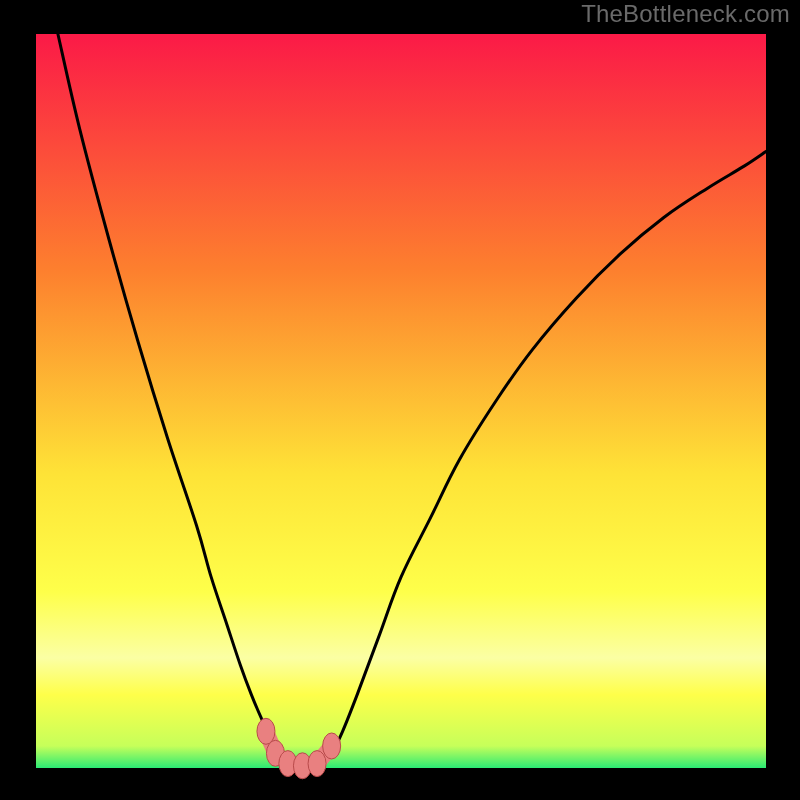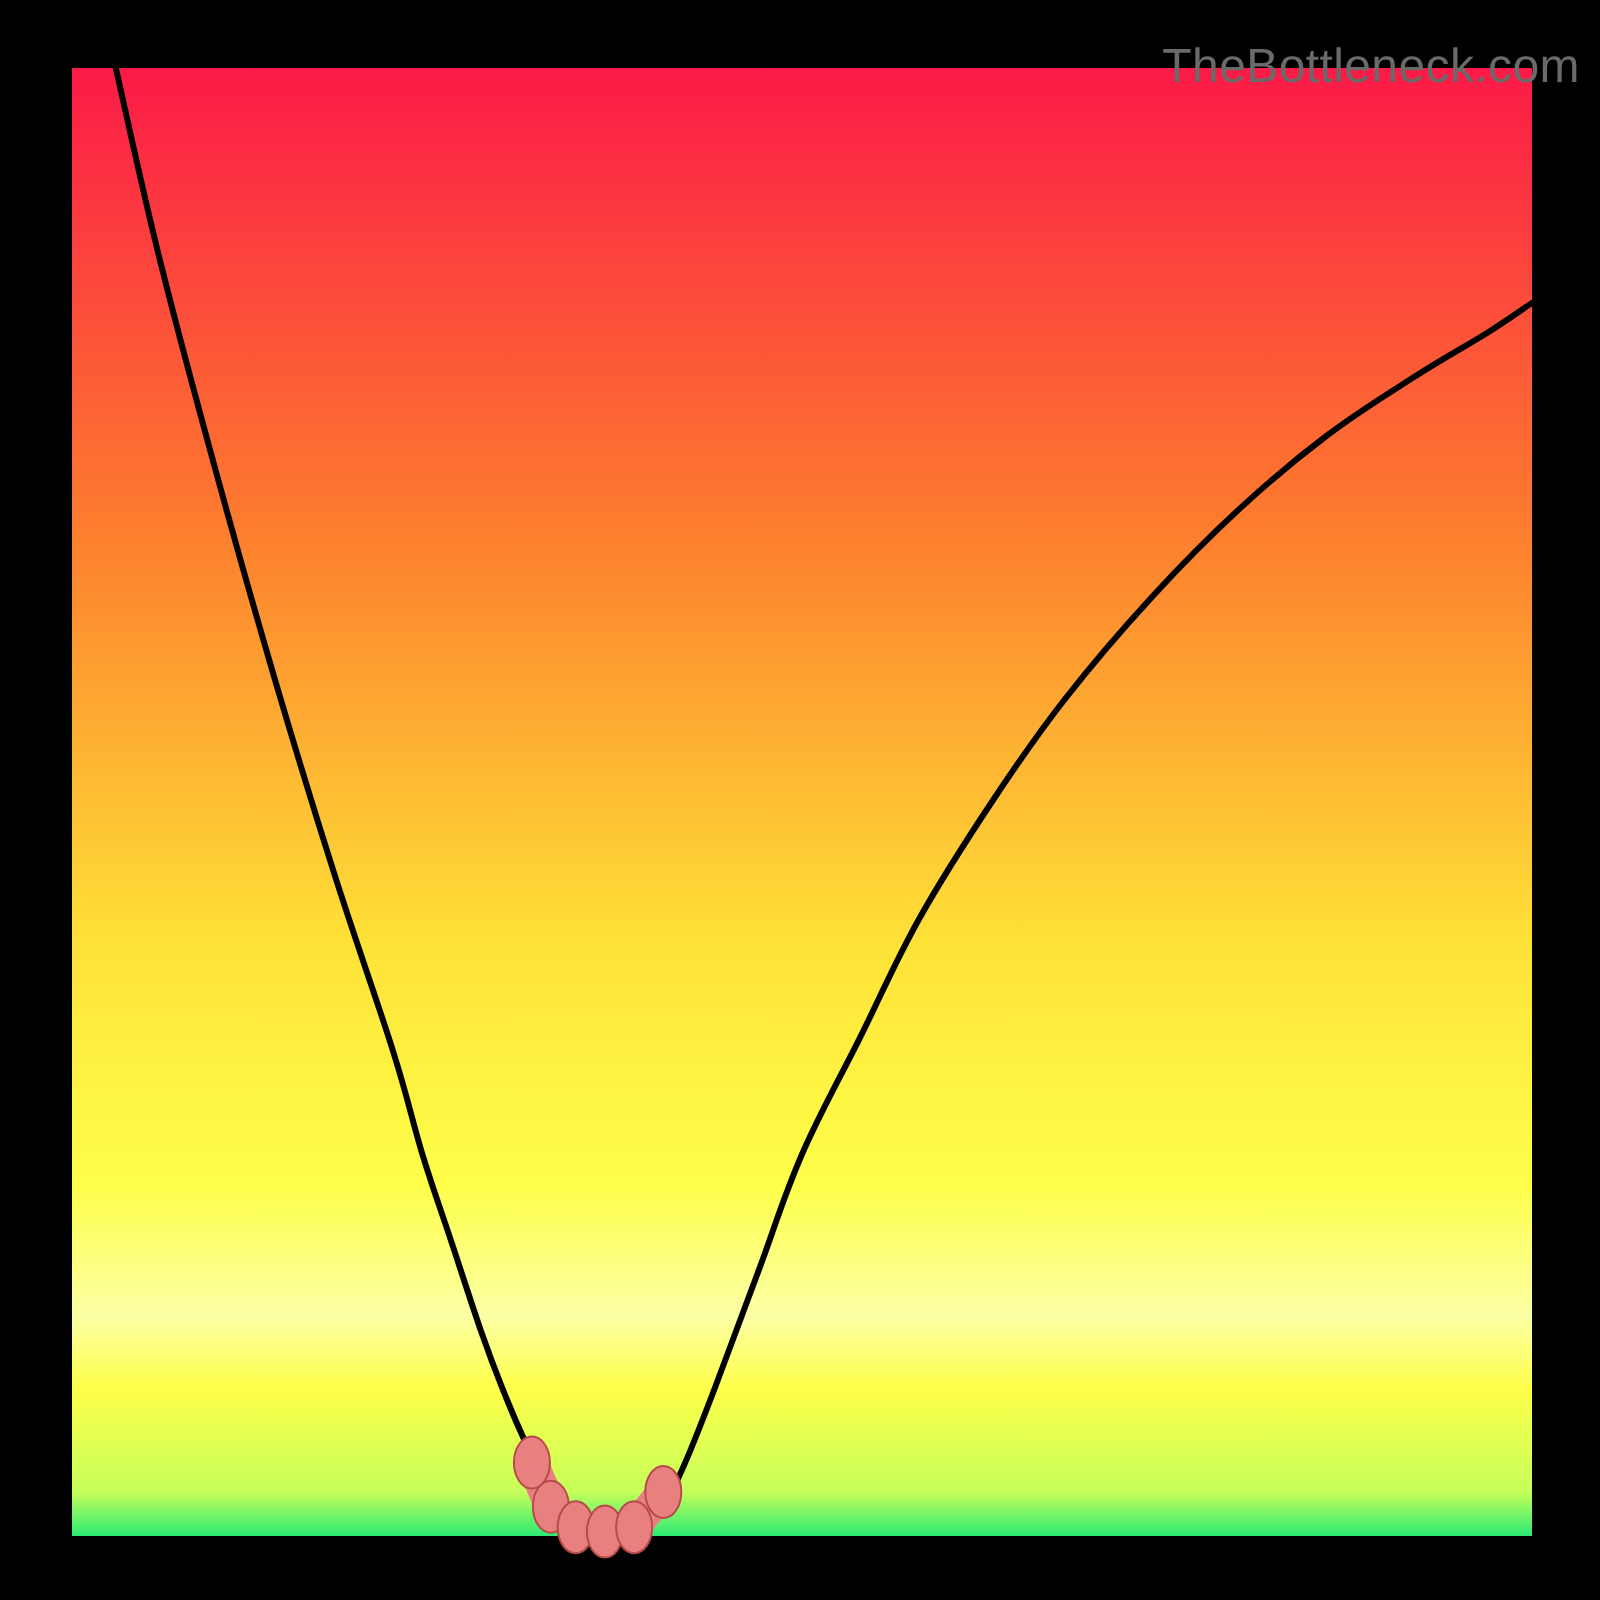--- a/index.html
+++ b/index.html
@@ -11,21 +11,21 @@
     overflow: hidden;
   }
   .stage {
     position: relative;
     width: 800px;
     height: 800px;
     background: #000;
   }
   .watermark {
     position: absolute;
-    top: 20px;
+    top: 0;
     right: 10px;
     font-family: Arial, Helvetica, sans-serif;
     font-size: 24px;
     color: #6a6a6a;
     letter-spacing: 0.2px;
     font-weight: 500;
   }
   svg {
     position: absolute;
     left: 0;

